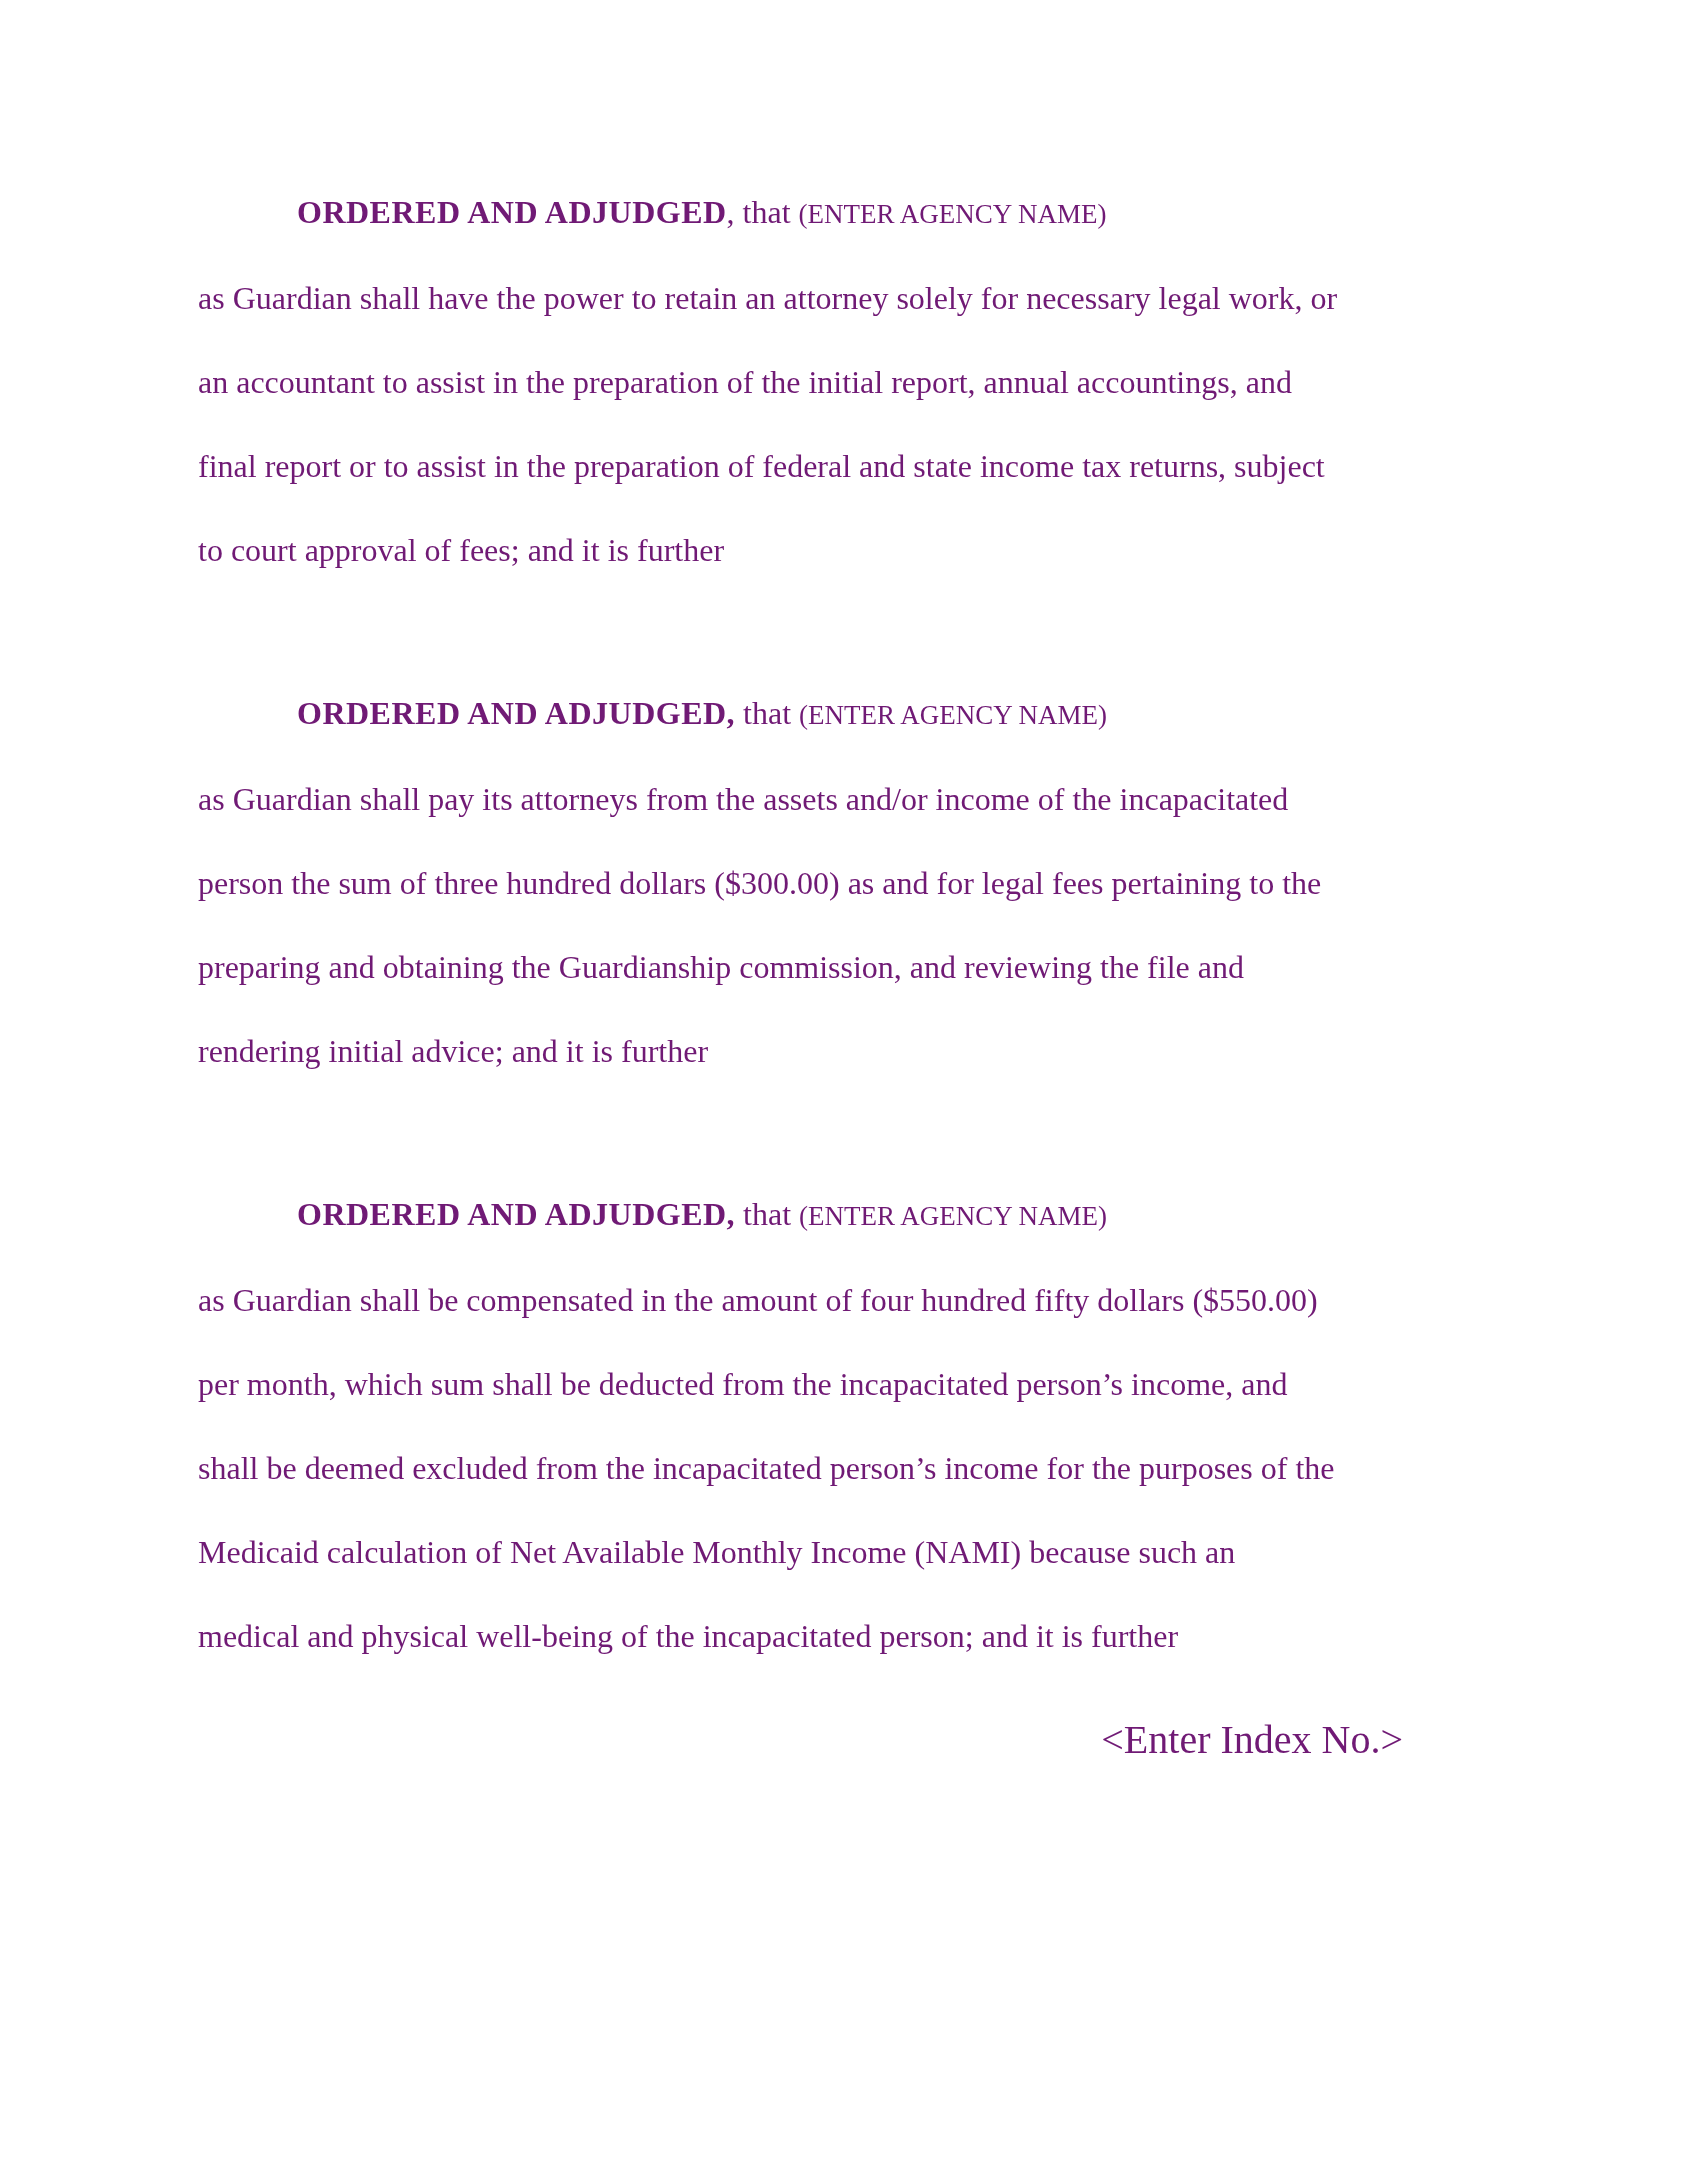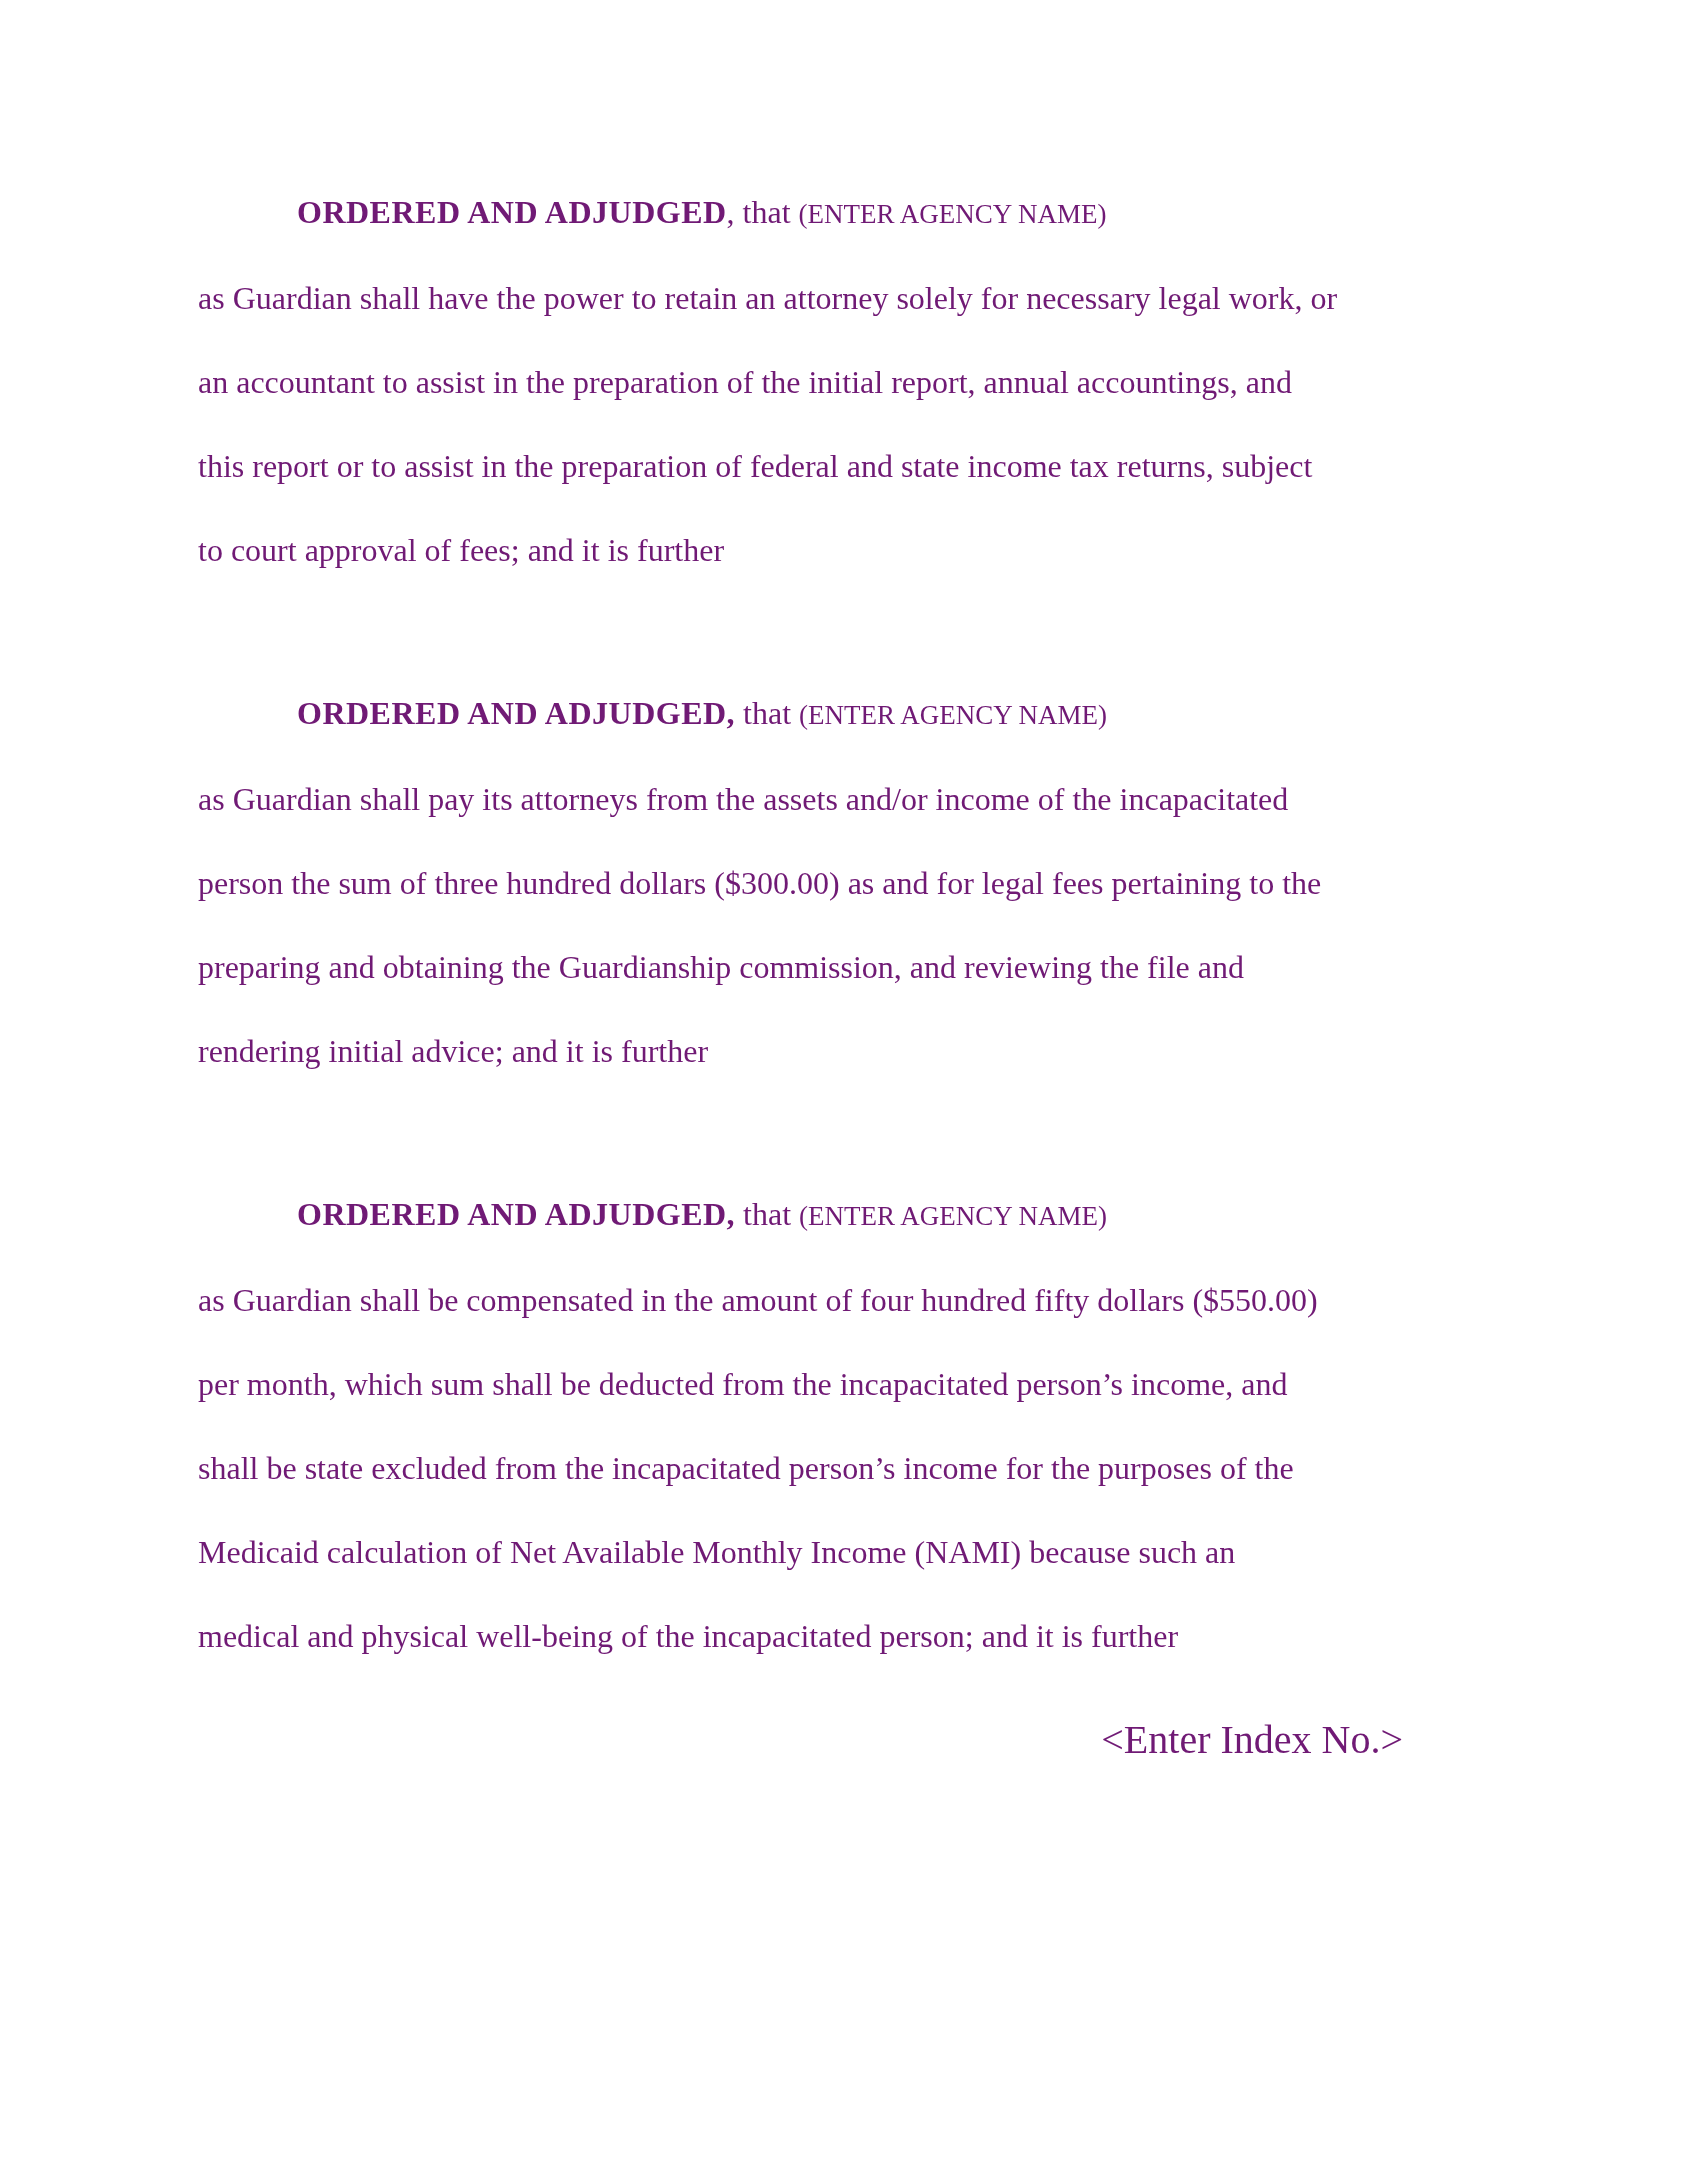--- a/index.html
+++ b/index.html
@@ -61,37 +61,37 @@
 </head>
 <body>
 
 <div class="page">
   <div class="content">
 
     <div class="section">
       <div class="heading"><span class="hbold">ORDERED AND ADJUDGED</span><span class="hnorm">, that </span><span class="hcaps">(ENTER AGENCY NAME)</span></div>
       <div class="body-line">as Guardian shall have the power to retain an attorney solely for necessary legal work, or</div>
       <div class="body-line">an accountant to assist in the preparation of the initial report, annual accountings, and</div>
-      <div class="body-line">this report or to assist in the preparation of federal and state income tax returns, subject</div>
+      <div class="body-line">final report or to assist in the preparation of federal and state income tax returns, subject</div>
       <div class="body-line">to court approval of fees; and it is further</div>
     </div>
 
     <div class="section">
       <div class="heading"><span class="hbold">ORDERED AND ADJUDGED,</span><span class="hnorm"> that </span><span class="hcaps">(ENTER AGENCY NAME)</span></div>
       <div class="body-line">as Guardian shall pay its attorneys from the assets and/or income of the incapacitated</div>
       <div class="body-line">person the sum of three hundred dollars ($300.00) as and for legal fees pertaining to the</div>
       <div class="body-line">preparing and obtaining the Guardianship commission, and reviewing the file and</div>
       <div class="body-line">rendering initial advice; and it is further</div>
     </div>
 
     <div class="section">
       <div class="heading"><span class="hbold">ORDERED AND ADJUDGED,</span><span class="hnorm"> that </span><span class="hcaps">(ENTER AGENCY NAME)</span></div>
       <div class="body-line">as Guardian shall be compensated in the amount of four hundred fifty dollars ($550.00)</div>
       <div class="body-line">per month, which sum shall be deducted from the incapacitated person’s income, and</div>
-      <div class="body-line">shall be state excluded from the incapacitated person’s income for the purposes of the</div>
+      <div class="body-line">shall be deemed excluded from the incapacitated person’s income for the purposes of the</div>
       <div class="body-line">Medicaid calculation of Net Available Monthly Income (NAMI) because such an</div>
       <div class="body-line">medical and physical well-being of the incapacitated person; and it is further</div>
     </div>
 
     <div class="footer-line">&lt;Enter Index No.&gt;</div>
 
   </div>
 </div>
 
 

